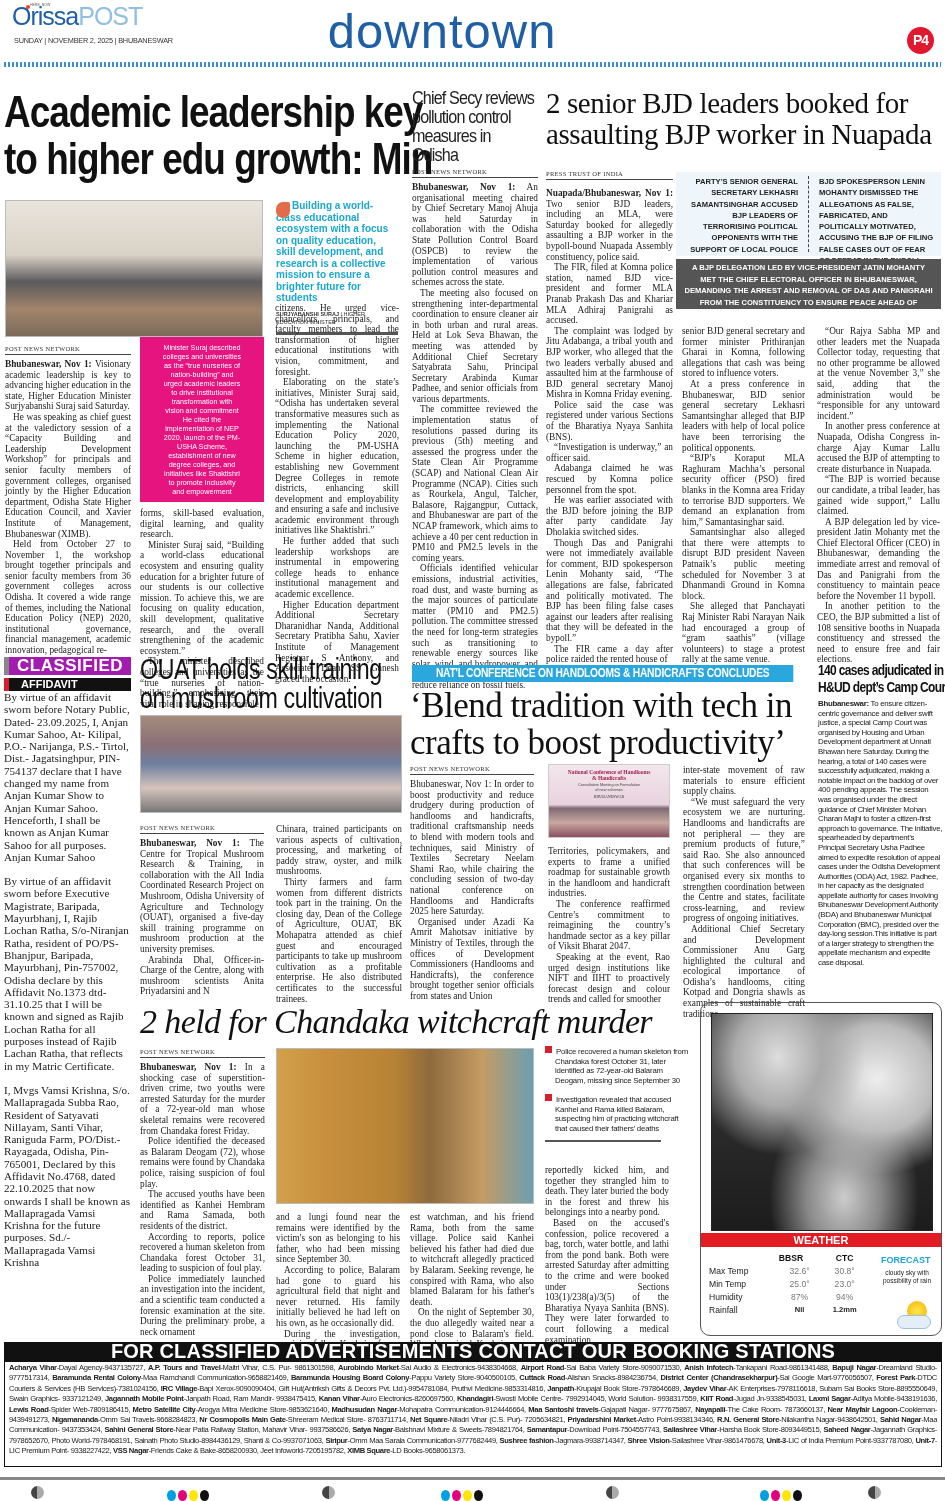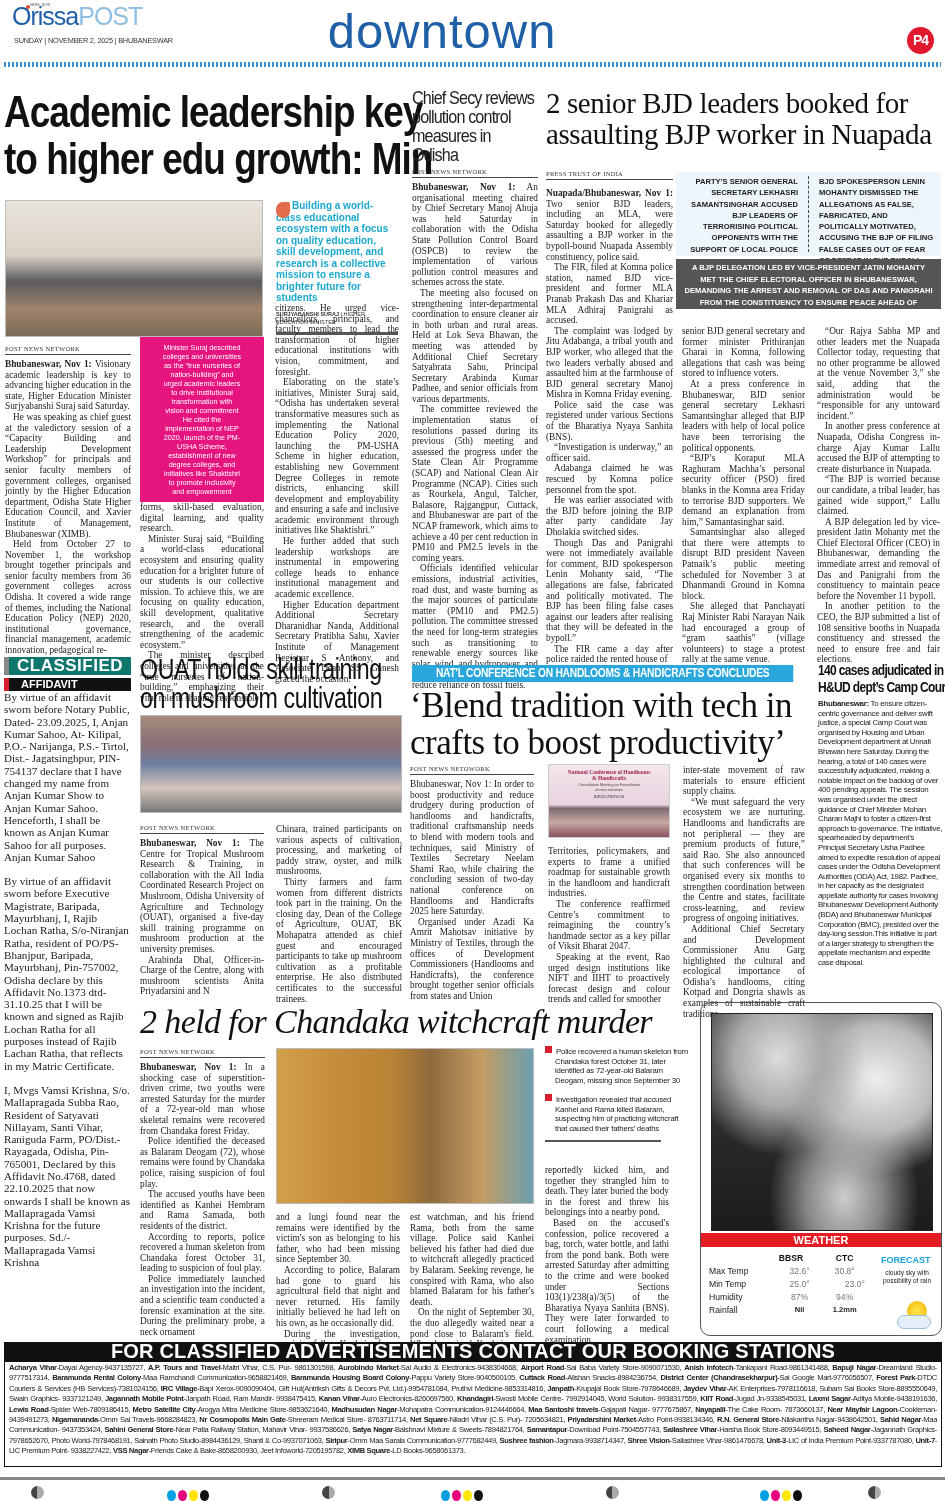--- a/index.html
+++ b/index.html
@@ -68,21 +68,21 @@
     <p class="first"><span class="dateline">Bhubaneswar, Nov 1:</span><span> Visionary academic leadership is key to advancing higher education in the state, Higher Education Minister Surjyabanshi Suraj said Saturday.</span></p>
     <p>He was speaking as chief guest at the valedictory session of a “Capacity Building and Leadership Development Workshop” for principals and senior faculty members of government colleges, organised jointly by the Higher Education department, Odisha State Higher Education Council, and Xavier Institute of Management, Bhubaneswar (XIMB).</p>
     <p>Held from October 27 to November 1, the workshop brought together principals and senior faculty members from 36 government colleges across Odisha. It covered a wide range of themes, including the National Education Policy (NEP) 2020, institutional governance, financial management, academic innovation, pedagogical re-</p>
   </div>
 </div>
 <div class="abs" style="left:140px;top:337px;width:124px">
   <div class="box-pink">
     <div>Minister Suraj described colleges and universities as the “true nurseries of nation-building” and urged academic leaders to drive institutional transformation with vision and commitment</div>
     <div style="">He cited the implementation of NEP 2020, launch of the PM-USHA Scheme, establishment of new degree colleges, and initiatives like Shaktishri to promote inclusivity and empowerment</div>
   </div>
-  <div class="body-text" style="">
+  <div class="body-text" style="margin-top:6px">
     <p class="first">forms, skill-based evaluation, digital learning, and quality research.</p>
     <p>Minister Suraj said, “Building a world-class educational ecosystem and ensuring quality education for a brighter future of our students is our collective mission. To achieve this, we are focusing on quality education, skill development, qualitative research, and the overall strengthening of the academic ecosystem.”</p>
     <p>The minister described colleges and universities as the “true nurseries of nation-building,” emphasizing their vital role in shaping responsible</p>
   </div>
 </div>
 <div class="abs" style="left:275px;top:303px;width:124px">
   <div class="body-text">
     <p class="first">citizens. He urged vice-chancellors, principals, and faculty members to lead the transformation of higher educational institutions with vision, commitment, and foresight.</p>
     <p>Elaborating on the state’s initiatives, Minister Suraj said, “Odisha has undertaken several transformative measures such as implementing the National Education Policy 2020, launching the PM-USHA Scheme in higher education, establishing new Government Degree Colleges in remote districts, enhancing skill development and employability and ensuring a safe and inclusive academic environment through initiatives like Shaktishri.”</p>
     <p>He further added that such leadership workshops are instrumental in empowering college heads to enhance institutional management and academic excellence.</p>
@@ -140,21 +140,21 @@
   <div class="body-text">
     <p>“Our Rajya Sabha MP and other leaders met the Nuapada Collector today, requesting that no other programme be allowed at the venue November 3,” she said, adding that the administration would be “responsible for any untoward incident.”</p>
     <p>In another press conference at Nuapada, Odisha Congress in-charge Ajay Kumar Lallu accused the BJP of attempting to create disturbance in Nuapada.</p>
     <p>“The BJP is worried because our candidate, a tribal leader, has gained wide support,” Lallu claimed.</p>
     <p>A BJP delegation led by vice-president Jatin Mohanty met the Chief Electoral Officer (CEO) in Bhubaneswar, demanding the immediate arrest and removal of Das and Panigrahi from the constituency to maintain peace before the November 11 bypoll.</p>
     <p>In another petition to the CEO, the BJP submitted a list of 108 sensitive booths in Nuapada constituency and stressed the need to ensure free and fair elections.</p>
   </div>
 </div>
 
 <div class="abs" style="left:4px;top:657px;width:127px">
-  <div class="sans" style="background:#0f766e;color:#fff;font-weight:bold;font-size:17px;line-height:18px;text-align:center;letter-spacing:.5px;border-left:5px solid #888">CLASSIFIED</div>
+  <div class="sans" style="background:#a21caf;color:#fff;font-weight:bold;font-size:17px;line-height:18px;text-align:center;letter-spacing:.5px;border-left:5px solid #888">CLASSIFIED</div>
   <div class="sans" style="background:#111;color:#fff;font-weight:bold;font-size:11px;line-height:13px;margin-top:3px;padding-left:12px;border-left:5px solid #d8202c">AFFIDAVIT</div>
   <div class="serif" style="font-size:11.1px;line-height:12.3px;color:#222;margin-top:0">
     <p>By virtue of an affidavit sworn before Notary Public, Dated- 23.09.2025, I, Anjan Kumar Sahoo, At- Kilipal, P.O.- Narijanga, P.S.- Tirtol, Dist.- Jagatsinghpur, PIN- 754137 declare that I have changed my name from Anjan Kumar Show to Anjan Kumar Sahoo. Henceforth, I shall be known as Anjan Kumar Sahoo for all purposes. Anjan Kumar Sahoo</p>
     <p style="margin-top:12px">By virtue of an affidavit sworn before Executive Magistrate, Baripada, Mayurbhanj, I, Rajib Lochan Ratha, S/o-Niranjan Ratha, resident of PO/PS-Bhanjpur, Baripada, Mayurbhanj, Pin-757002, Odisha declare by this Affidavit No.1373 dtd-31.10.25 that I will be known and signed as Rajib Lochan Ratha for all purposes instead of Rajib Lachan Ratha, that reflects in my Matric Certificate.</p>
     <p style="margin-top:12px">I, Mvgs Vamsi Krishna, S/o. Mallapragada Subba Rao, Resident of Satyavati Nillayam, Santi Vihar, Raniguda Farm, PO/Dist.- Rayagada, Odisha, Pin- 765001, Declared by this Affidavit No.4768, dated 22.10.2025 that now onwards I shall be known as Mallapragada Vamsi Krishna for the future purposes. Sd./- Mallapragada Vamsi Krishna</p>
   </div>
 </div>
 
 <div class="abs" style="left:140px;top:655px;width:262px">
   <div class="headline" style="font-size:29px;line-height:29px;font-weight:normal;letter-spacing:-.5px;transform:scaleX(.8)">
@@ -271,21 +271,21 @@
       <td style="text-align:center;font-weight:bold;color:#111">CTC</td>
     </tr>
     <tr>
       <td>Max Temp</td>
       <td style="text-align:center;color:#777">32.6°</td>
       <td style="text-align:center;color:#777">30.8°</td>
     </tr>
     <tr>
       <td>Min Temp</td>
       <td style="text-align:center;color:#777">25.0°</td>
-      <td style="text-align:right;color:#777">23.0°</td>
+      <td style="text-align:center;color:#777">23.0°</td>
     </tr>
     <tr>
       <td>Humidity</td>
       <td style="text-align:center;color:#777">87%</td>
       <td style="text-align:center;color:#777">94%</td>
     </tr>
     <tr>
       <td>Rainfall</td>
       <td style="text-align:center;font-weight:bold;font-size:7.5px">Nil</td>
       <td style="text-align:center;font-weight:bold;font-size:7.5px">1.2mm</td>

